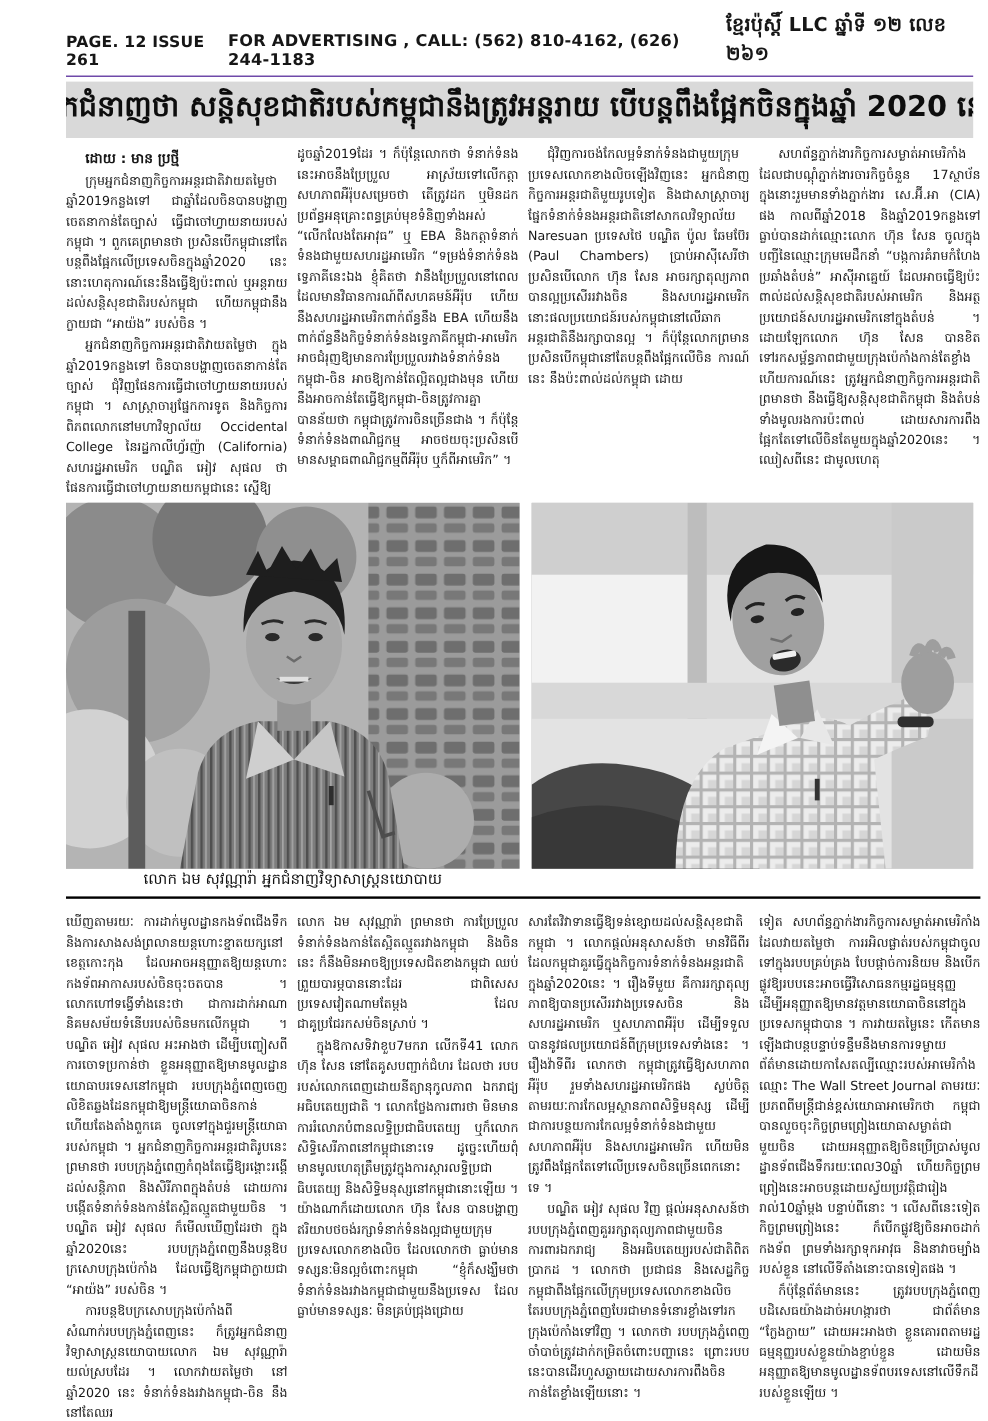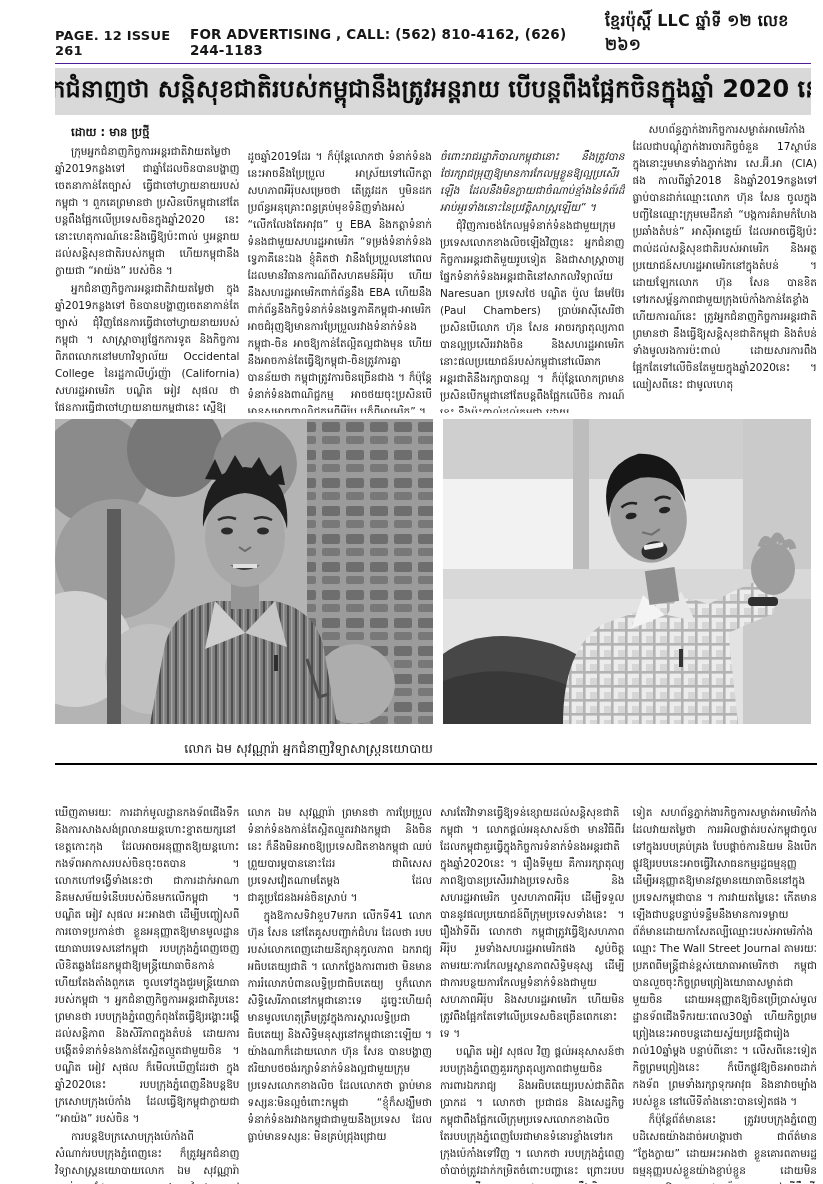--- a/index.html
+++ b/index.html
@@ -27,29 +27,29 @@
   }
   
   .cols {
     display:flex; gap:8px; margin:0 6px 0 55px;
     text-align:justify; font-size:10.5px; line-height:1.62; overflow:hidden;
   }
   .cols .col { flex:1 1 0; overflow:hidden; }
   .cols-top { height:292px; }
   .cols-bottom { height:430px; margin-top:12px; }
   .col p { text-indent:16px; margin-bottom:1px; word-break:break-word; }
-  .col p.cont { text-indent:0;margin-top:27px; }
+  .col p.cont { text-indent:0; }
   .col p.ital { font-style:italic; }
   .byline { font-weight:bold; font-size:11.5px; text-indent:14px; margin:2px 0 3px 0; }
   
   .photo-row { display:flex; gap:10px; margin:6px 6px 0 55px; }
   .photo-row figure { display:block; }
   .photo { display:block; background:#bbb; }
   figcaption {
-    text-align:right; font-size:12.5px; padding:17px 0 4px 0; color:#111;
+    text-align:center; font-size:12.5px; padding:1px 0 4px 0; color:#111;
   }
   .caption-rule { border:none; border-top:2px solid #000; margin:0 6px 0 55px; }
 </style>
 </head>
 <body>
 
 <div class="page">
 
   <div class="header">
     <span>PAGE. 12  ISSUE 261</span>
@@ -64,21 +64,20 @@
   <div class="cols cols-top">
     <div class="col">
       <p class="byline">ដោយ : មាន ប្រថ្មី</p>
       <p>ក្រុមអ្នកជំនាញកិច្ចការអន្តរជាតិវាយតម្លៃថា ឆ្នាំ2019កន្លងទៅ ជាឆ្នាំដែលចិនបានបង្ហាញចេតនាកាន់តែច្បាស់ ធ្វើជាចៅហ្វាយនាយរបស់កម្ពុជា ។ ពួកគេព្រមានថា ប្រសិនបើកម្ពុជានៅតែបន្តពឹងផ្អែកលើប្រទេសចិនក្នុងឆ្នាំ2020 នេះ នោះហេតុការណ៍នេះនឹងធ្វើឱ្យប៉ះពាល់ ឬអន្តរាយដល់សន្តិសុខជាតិរបស់កម្ពុជា ហើយកម្ពុជានឹងក្លាយជា “អាយ៉ង” របស់ចិន ។</p>
       <p>អ្នកជំនាញកិច្ចការអន្តរជាតិវាយតម្លៃថា ក្នុងឆ្នាំ2019កន្លងទៅ ចិនបានបង្ហាញចេតនាកាន់តែច្បាស់ ជុំវិញផែនការធ្វើជាចៅហ្វាយនាយរបស់កម្ពុជា ។ សាស្ត្រាចារ្យផ្នែកការទូត និងកិច្ចការពិភពលោកនៅមហាវិទ្យាល័យ Occidental College នៃរដ្ឋកាលីហ្វ័រញ៉ា (California) សហរដ្ឋអាមេរិក បណ្ឌិត អៀវ សុផល ថា ផែនការធ្វើជាចៅហ្វាយនាយកម្ពុជានេះ ស្នើឱ្យ</p>
     </div>
     <div class="col">
       <p class="cont">ដូចឆ្នាំ2019ដែរ ។ ក៏ប៉ុន្តែលោកថា ទំនាក់ទំនងនេះអាចនឹងប្រែប្រួល អាស្រ័យទៅលើកត្តា សហភាពអឺរ៉ុបសម្រេចថា តើត្រូវដក ឬមិនដក ប្រព័ន្ធអនុគ្រោះពន្ធគ្រប់មុខទំនិញទាំងអស់ “លើកលែងតែអាវុធ” ឬ EBA និងកត្តាទំនាក់ទំនងជាមួយសហរដ្ឋអាមេរិក “ទម្រង់ទំនាក់ទំនងទ្វេភាគីនេះឯង ខ្ញុំគិតថា វានឹងប្រែប្រួលនៅពេលដែលមានវិធានការណ៍ពីសហគមន៍អឺរ៉ុប ហើយនឹងសហរដ្ឋអាមេរិកពាក់ព័ន្ធនឹង EBA ហើយនឹងពាក់ព័ន្ធនឹងកិច្ចទំនាក់ទំនងទ្វេភាគីកម្ពុជា-អាមេរិក អាចជំរុញឱ្យមានការប្រែប្រួលរវាងទំនាក់ទំនងកម្ពុជា-ចិន អាចឱ្យកាន់តែល្អិតល្អជាងមុន ហើយនឹងអាចកាន់តែធ្វើឱ្យកម្ពុជា-ចិនត្រូវការគ្នា បានន័យថា កម្ពុជាត្រូវការចិនច្រើនជាង ។ ក៏ប៉ុន្តែទំនាក់ទំនងពាណិជ្ជកម្ម អាចថយចុះប្រសិនបើមានសម្ពាធពាណិជ្ជកម្មពីអឺរ៉ុប ឬក៏ពីអាមេរិក” ។</p>
     </div>
     <div class="col">
-      <p class="cont ital">ចំពោះរាជរដ្ឋាភិបាលកម្ពុជានោះ នឹងត្រូវបានថែរក្សាជម្រុញឱ្យមានការកែលម្អខ្លួនឱ្យល្អប្រសើរឡើង ដែលនឹងមិនក្លាយជាចំណាប់ខ្មាំងនៃទំព័រដ៏អាប់អួរទាំងនោះនៃប្រវត្តិសាស្ត្រឡើយ” ។</p>
       <p>ជុំវិញការចង់កែលម្អទំនាក់ទំនងជាមួយក្រុមប្រទេសលោកខាងលិចឡើងវិញនេះ អ្នកជំនាញកិច្ចការអន្តរជាតិមួយរូបទៀត និងជាសាស្ត្រាចារ្យផ្នែកទំនាក់ទំនងអន្តរជាតិនៅសាកលវិទ្យាល័យ Naresuan ប្រទេសថៃ បណ្ឌិត ប៉ូល ឆែមប៊ែរ (Paul Chambers) ប្រាប់អាស៊ីសេរីថា ប្រសិនបើលោក ហ៊ុន សែន អាចរក្សាតុល្យភាពបានល្អប្រសើររវាងចិន និងសហរដ្ឋអាមេរិក នោះផលប្រយោជន៍របស់កម្ពុជានៅលើឆាកអន្តរជាតិនឹងរក្សាបានល្អ ។ ក៏ប៉ុន្តែលោកព្រមាន ប្រសិនបើកម្ពុជានៅតែបន្តពឹងផ្អែកលើចិន ការណ៍នេះ នឹងប៉ះពាល់ដល់កម្ពុជា ដោយ</p>
     </div>
     <div class="col">
       <p>សហព័ន្ធភ្នាក់ងារកិច្ចការសម្ងាត់អាមេរិកាំង ដែលជាបណ្តុំភ្នាក់ងារចារកិច្ចចំនួន 17ស្ថាប័ន ក្នុងនោះរួមមានទាំងភ្នាក់ងារ សេ.អ៊ី.អា (CIA) ផង កាលពីឆ្នាំ2018 និងឆ្នាំ2019កន្លងទៅ ធ្លាប់បានដាក់ឈ្មោះលោក ហ៊ុន សែន ចូលក្នុងបញ្ជីនៃឈ្មោះក្រុមមេដឹកនាំ “បង្កការគំរាមកំហែងប្រឆាំងតំបន់” អាស៊ីអាគ្នេយ៍ ដែលអាចធ្វើឱ្យប៉ះពាល់ដល់សន្តិសុខជាតិរបស់អាមេរិក និងអត្ថប្រយោជន៍សហរដ្ឋអាមេរិកនៅក្នុងតំបន់ ។ ដោយឡែកលោក ហ៊ុន សែន បានខិតទៅរកសម្ព័ន្ធភាពជាមួយក្រុងប៉េកាំងកាន់តែខ្លាំង ហើយការណ៍នេះ ត្រូវអ្នកជំនាញកិច្ចការអន្តរជាតិព្រមានថា នឹងធ្វើឱ្យសន្តិសុខជាតិកម្ពុជា និងតំបន់ទាំងមូលរងការប៉ះពាល់ ដោយសារការពឹងផ្អែកតែទៅលើចិនតែមួយក្នុងឆ្នាំ2020នេះ ។ ឈៀសពីនេះ ជាមូលហេតុ</p>
     </div>
   </div>
 
   <div class="photo-row">
     <figure>
       <svg class="photo" width="378" height="305" viewBox="0 0 378 305" role="img">
@@ -175,21 +174,21 @@
   </div>
 
   <hr class="caption-rule">
 
   <div class="cols cols-bottom">
     <div class="col">
       <p class="cont">ឃើញតាមរយៈ ការដាក់មូលដ្ឋានកងទ័ពជើងទឹក និងការសាងសង់ព្រលានយន្តហោះខ្នាតយក្សនៅខេត្តកោះកុង ដែលអាចអនុញ្ញាតឱ្យយន្តហោះកងទ័ពអាកាសរបស់ចិនចុះចតបាន ។ លោកហៅទង្វើទាំងនេះថា ជាការដាក់អាណានិគមសម័យទំនើបរបស់ចិនមកលើកម្ពុជា ។ បណ្ឌិត អៀវ សុផល អះអាងថា ដើម្បីបញ្ចៀសពីការចោទប្រកាន់ថា ខ្លួនអនុញ្ញាតឱ្យមានមូលដ្ឋានយោធាបរទេសនៅកម្ពុជា របបក្រុងភ្នំពេញចេញលិខិតឆ្លងដែនកម្ពុជាឱ្យមន្ត្រីយោធាចិនកាន់ ហើយតែងតាំងពួកគេ ចូលទៅក្នុងជួរមន្ត្រីយោធារបស់កម្ពុជា ។ អ្នកជំនាញកិច្ចការអន្តរជាតិរូបនេះព្រមានថា របបក្រុងភ្នំពេញកំពុងតែធ្វើឱ្យរង្គោះរង្គើដល់សន្តិភាព និងសិរីភាពក្នុងតំបន់ ដោយការបង្កើតទំនាក់ទំនងកាន់តែស្អិតល្មួតជាមួយចិន ។ បណ្ឌិត អៀវ សុផល ក៏មើលឃើញដែរថា ក្នុងឆ្នាំ2020នេះ របបក្រុងភ្នំពេញនឹងបន្តឱបក្រសោបក្រុងប៉េកាំង ដែលធ្វើឱ្យកម្ពុជាក្លាយជា “អាយ៉ង” របស់ចិន ។</p>
       <p>ការបន្តឱបក្រសោបក្រុងប៉េកាំងពីសំណាក់របបក្រុងភ្នំពេញនេះ ក៏ត្រូវអ្នកជំនាញវិទ្យាសាស្ត្រនយោបាយលោក ឯម សុវណ្ណារ៉ា យល់ស្របដែរ ។ លោកវាយតម្លៃថា នៅឆ្នាំ2020 នេះ ទំនាក់ទំនងរវាងកម្ពុជា-ចិន នឹងនៅតែឈរ</p>
     </div>
     <div class="col">
-      <p class="cont">លោក ឯម សុវណ្ណារ៉ា ព្រមានថា ការប្រែប្រួលទំនាក់ទំនងកាន់តែស្អិតល្មួតរវាងកម្ពុជា និងចិននេះ ក៏នឹងមិនអាចឱ្យប្រទេសជិតខាងកម្ពុជា ឈប់ព្រួយបារម្ភបាននោះដែរ ជាពិសេសប្រទេសវៀតណាមតែម្តង ដែលជាគូប្រជែនងអន់ចិនស្រាប់ ។</p>
+      <p class="cont">លោក ឯម សុវណ្ណារ៉ា ព្រមានថា ការប្រែប្រួលទំនាក់ទំនងកាន់តែស្អិតល្មួតរវាងកម្ពុជា និងចិននេះ ក៏នឹងមិនអាចឱ្យប្រទេសជិតខាងកម្ពុជា ឈប់ព្រួយបារម្ភបាននោះដែរ ជាពិសេសប្រទេសវៀតណាមតែម្តង ដែលជាគូប្រជែរកសម់ចិនស្រាប់ ។</p>
       <p>ក្នុងឱកាសទិវាខួប7មករា លើកទី41 លោក ហ៊ុន សែន នៅតែគូសបញ្ជាក់ជំហរ ដែលថា របបរបស់លោកពេញដោយនីត្យានុកូលភាព ឯករាជ្យ អធិបតេយ្យជាតិ ។ លោកថ្លែងការពារថា មិនមានការរំលោភបំពានលទ្ធិប្រជាធិបតេយ្យ ឬក៏លោកសិទ្ធិសេរីភាពនៅកម្ពុជានោះទេ ដូច្នេះហើយពុំមានមូលហេតុត្រឹមត្រូវក្នុងការស្តារលទ្ធិប្រជាធិបតេយ្យ និងសិទ្ធិមនុស្សនៅកម្ពុជានោះឡើយ ។ យ៉ាងណាក៏ដោយលោក ហ៊ុន សែន បានបង្ហាញឥរិយាបថចង់រក្សាទំនាក់ទំនងល្អជាមួយក្រុមប្រទេសលោកខាងលិច ដែលលោកថា ធ្លាប់មានទស្សនៈមិនល្អចំពោះកម្ពុជា “ខ្ញុំក៏សង្ឃឹមថា ទំនាក់ទំនងរវាងកម្ពុជាជាមួយនឹងប្រទេស ដែលធ្លាប់មានទស្សនៈ មិនគ្រប់ជ្រុងជ្រោយ</p>
     </div>
     <div class="col">
       <p class="cont">សារតែវិវាទានធ្វើឱ្យទន់ខ្សោយដល់សន្តិសុខជាតិកម្ពុជា ។ លោកផ្តល់អនុសាសន៍ថា មានវិធីពីរ ដែលកម្ពុជាគួរធ្វើក្នុងកិច្ចការទំនាក់ទំនងអន្តរជាតិក្នុងឆ្នាំ2020នេះ ។ រឿងទីមួយ គឺការរក្សាតុល្យភាពឱ្យបានប្រសើររវាងប្រទេសចិន និងសហរដ្ឋអាមេរិក ឬសហភាពអឺរ៉ុប ដើម្បីទទួលបាននូវផលប្រយោជន៍ពីក្រុមប្រទេសទាំងនេះ ។ រឿងវ៉ាទីពីរ លោកថា កម្ពុជាត្រូវធ្វើឱ្យសហភាពអឺរ៉ុប រួមទាំងសហរដ្ឋអាមេរិកផង ស្ងប់ចិត្ត តាមរយៈការកែលម្អស្ថានភាពសិទ្ធិមនុស្ស ដើម្បីជាការបន្ថយការកែលម្អទំនាក់ទំនងជាមួយសហភាពអឺរ៉ុប និងសហរដ្ឋអាមេរិក ហើយមិនត្រូវពឹងផ្អែកតែទៅលើប្រទេសចិនច្រើនពេកនោះទេ ។</p>
       <p>បណ្ឌិត អៀវ សុផល វិញ ផ្តល់អនុសាសន៍ថា របបក្រុងភ្នំពេញគួររក្សាតុល្យភាពជាមួយចិន ការពារឯករាជ្យ និងអធិបតេយ្យរបស់ជាតិពិតប្រាកដ ។ លោកថា ប្រជាជន និងសេដ្ឋកិច្ចកម្ពុជាពឹងផ្អែកលើក្រុមប្រទេសលោកខាងលិច តែរបបក្រុងភ្នំពេញបែរជាមានទំនោរខ្លាំងទៅរកក្រុងប៉េកាំងទៅវិញ ។ លោកថា របបក្រុងភ្នំពេញចាំបាច់ត្រូវដាក់កម្រិតចំពោះបញ្ហានេះ ព្រោះរបបនេះបានដើរហួសឆ្ងាយដោយសារការពឹងចិនកាន់តែខ្លាំងឡើយនោះ ។</p>
     </div>
     <div class="col">
       <p class="cont">ទៀត សហព័ន្ធភ្នាក់ងារកិច្ចការសម្ងាត់អាមេរិកាំងដែលវាយតម្លៃថា ការរអិលផ្លាត់របស់កម្ពុជាចូលទៅក្នុងរបបគ្រប់គ្រង បែបផ្តាច់ការនិយម និងបើកផ្លូវឱ្យរបបនេះអាចធ្វើវិសោធនកម្មរដ្ឋធម្មនុញ្ញ ដើម្បីអនុញ្ញាតឱ្យមានវត្តមានយោធាចិននៅក្នុងប្រទេសកម្ពុជាបាន ។ ការវាយតម្លៃនេះ កើតមានឡើងជាបន្តបន្ទាប់ទន្ទឹមនឹងមានការទម្លាយព័ត៌មានដោយកាសែតល្បីឈ្មោះរបស់អាមេរិកាំងឈ្មោះ The Wall Street Journal តាមរយៈប្រភពពីមន្ត្រីជាន់ខ្ពស់យោធាអាមេរិកថា កម្ពុជាបានលួចចុះកិច្ចព្រមព្រៀងយោធាសម្ងាត់ជាមួយចិន ដោយអនុញ្ញាតឱ្យចិនប្រើប្រាស់មូលដ្ឋានទ័ពជើងទឹករយៈពេល30ឆ្នាំ ហើយកិច្ចព្រមព្រៀងនេះអាចបន្តដោយស្វ័យប្រវត្តិជារៀងរាល់10ឆ្នាំម្តង បន្ទាប់ពីនោះ ។ លើសពីនេះទៀតកិច្ចព្រមព្រៀងនេះ ក៏បើកផ្លូវឱ្យចិនអាចដាក់កងទ័ព ព្រមទាំងរក្សាទុកអាវុធ និងនាវាចម្បាំងរបស់ខ្លួន នៅលើទីតាំងនោះបានទៀតផង ។</p>
       <p>ក៏ប៉ុន្តែព័ត៌មាននេះ ត្រូវរបបក្រុងភ្នំពេញបដិសេធយ៉ាងដាច់អហង្ការថា ជាព័ត៌មាន “ក្លែងក្លាយ” ដោយអះអាងថា ខ្លួនគោរពតាមរដ្ឋធម្មនុញ្ញរបស់ខ្លួនយ៉ាងខ្ជាប់ខ្ជួន ដោយមិនអនុញ្ញាតឱ្យមានមូលដ្ឋានទ័ពបរទេសនៅលើទឹកដីរបស់ខ្លួនឡើយ ។</p>
     </div>

